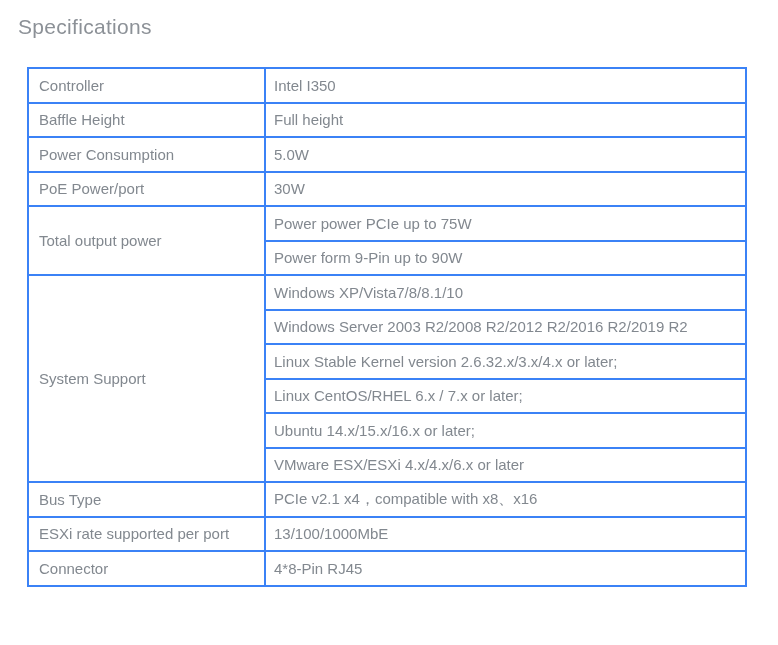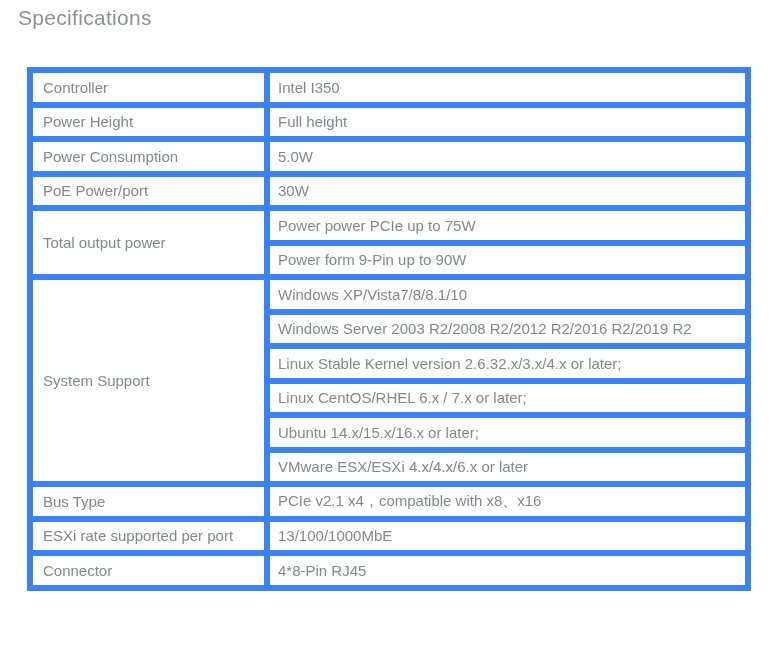--- a/index.html
+++ b/index.html
@@ -7,36 +7,36 @@
     width: 778px;
     height: 645px;
     background: #ffffff;
     font-family: "Liberation Sans", "DejaVu Sans", sans-serif;
     position: relative;
     overflow: hidden;
   }
   .page-title {
     position: absolute;
     left: 18px;
-    top: 6px;
+    top: 15px;
     font-size: 21px;
     font-weight: 400;
     color: #8c9197;
     letter-spacing: 0.3px;
   }
   table.spec-table {
     position: absolute;
     left: 27px;
     top: 67px;
     width: 718px;
     border-collapse: collapse;
     table-layout: fixed;
   }
   .spec-table td {
-    border: 6px solid #3b82f6;
+    border: 2px solid #3b82f6;
     color: #82888f;
     font-size: 15px;
     height: 34.5px;
     vertical-align: middle;
     padding: 0 6px 0 10px;
     white-space: nowrap;
     overflow: hidden;
     background: #ffffff;
   }
   .spec-table td.value-cell { padding-left: 8px; }
@@ -50,21 +50,21 @@
   <colgroup>
     <col style="width:237px">
     <col style="width:481px">
   </colgroup>
   <tbody>
     <tr>
       <td>Controller</td>
       <td class="value-cell">Intel I350</td>
     </tr>
     <tr>
-      <td>Power Height</td>
+      <td>Baffle Height</td>
       <td class="value-cell">Full height</td>
     </tr>
     <tr>
       <td>Power Consumption</td>
       <td class="value-cell">5.0W</td>
     </tr>
     <tr>
       <td>PoE Power/port</td>
       <td class="value-cell">30W</td>
     </tr>

